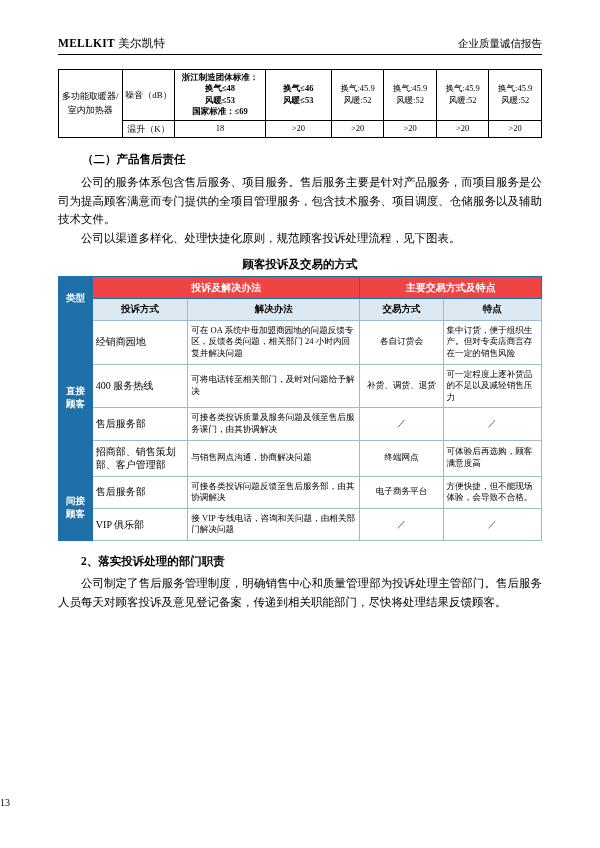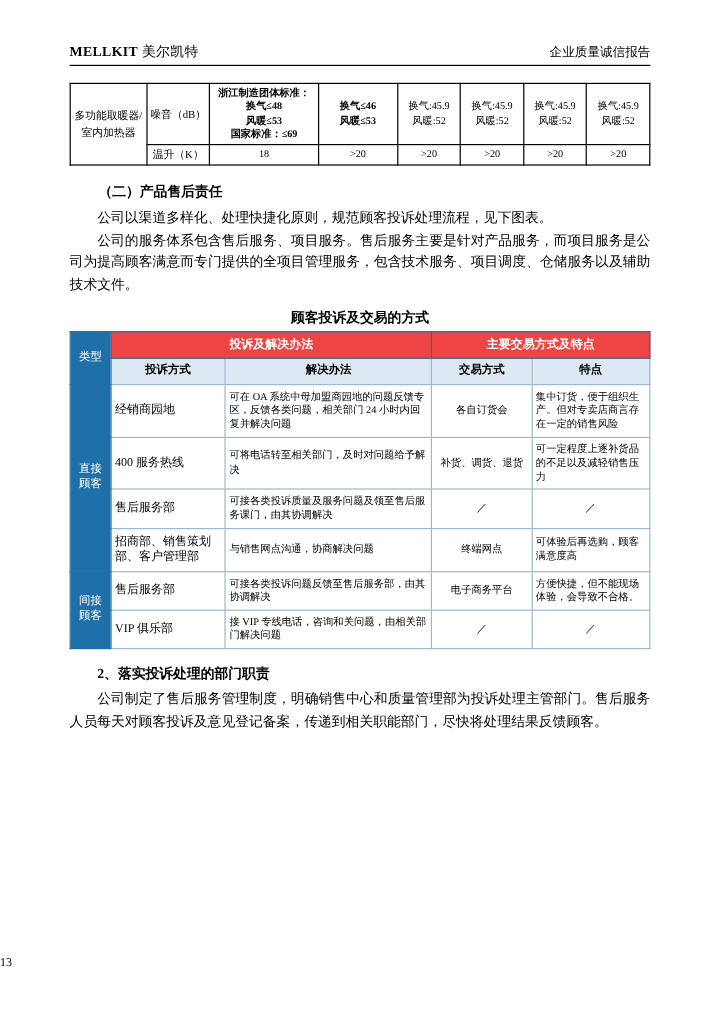--- a/index.html
+++ b/index.html
@@ -122,21 +122,21 @@
     background: #dce9f3;
     color: #000;
     border-color: #9fb8cf;
     font-weight: bold;
     font-size: 9.5px;
   }
   .tbl-main td.type-cell {
     background: #1f6fa8;
     color: #fff;
     text-align: center;
-    font-weight: normal;
+    font-weight: bold;
     font-size: 9.5px;
     border-color: #1f6fa8;
     width: 22px;
   }
   .tbl-main td.ctr {
     text-align: center;
   }
   .tbl-main td.dept {
     text-align: left;
     font-size: 10px;
@@ -212,22 +212,22 @@
         <td>&gt;20</td>
         <td>&gt;20</td>
         <td>&gt;20</td>
         <td>&gt;20</td>
         <td>&gt;20</td>
       </tr>
     </tbody>
   </table>
 
   <div class="sec-title">（二）产品售后责任</div>
+  <p class="body">公司的服务体系包含售后服务、项目服务。售后服务主要是针对产品服务，而项目服务是公司为提高顾客满意而专门提供的全项目管理服务，包含技术服务、项目调度、仓储服务以及辅助技术文件。</p>
   <p class="body">公司以渠道多样化、处理快捷化原则，规范顾客投诉处理流程，见下图表。</p>
-  <p class="body">公司的服务体系包含售后服务、项目服务。售后服务主要是针对产品服务，而项目服务是公司为提高顾客满意而专门提供的全项目管理服务，包含技术服务、项目调度、仓储服务以及辅助技术文件。</p>
 
   <div class="tbl-caption">顾客投诉及交易的方式</div>
 
   <table class="tbl-main">
     <colgroup>
       <col style="width:22px">
       <col class="col-dept">
       <col class="col-method">
       <col class="col-trade">
       <col class="col-feature">

